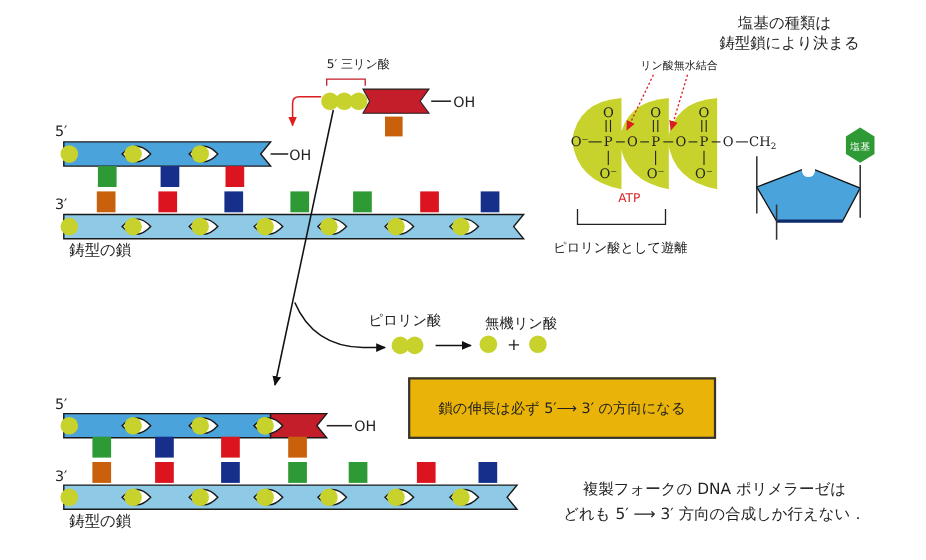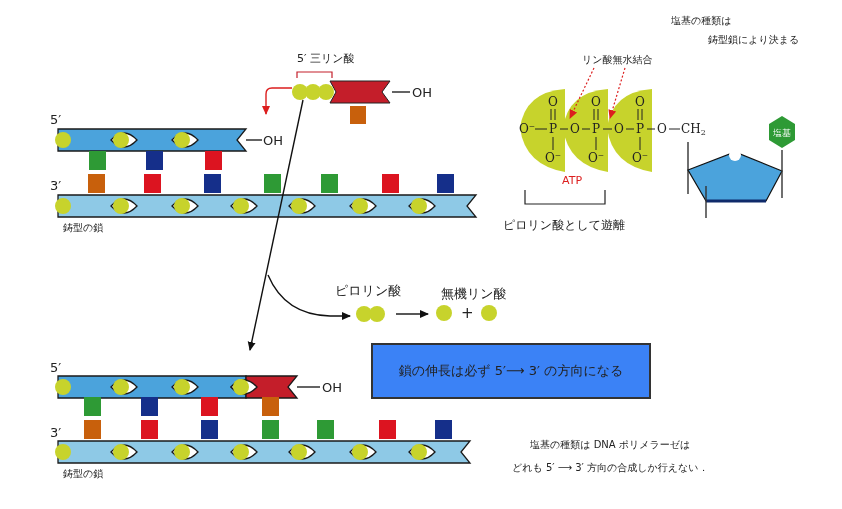--- a/index.html
+++ b/index.html
@@ -1,23 +1,23 @@
 <!DOCTYPE html>
 <html><head>
 <meta charset="utf-8">
 <style>
   html, body { margin: 0; padding: 0; background: #ffffff; }
   body { width: 842px; height: 509px; position: relative; overflow: hidden;
          font-family: "DejaVu Sans", sans-serif; color: #222; }
   svg { position: absolute; left: 0; top: 0; }
   .txt { font-family: "DejaVu Sans", sans-serif; fill: #222; }
   .chem { font-family: "DejaVu Serif", serif; fill: #222; }
-  .lbl { position: absolute; font-size: 10px; line-height: 18px; white-space: nowrap; color: #222; }
+  .lbl { position: absolute; font-size: 14px; line-height: 18px; white-space: nowrap; color: #222; }
   .note-box { position: absolute; left: 371px; top: 343px; width: 280px; height: 56px;
-              background: #3b82f6; border: 2px solid #333; box-sizing: border-box;
+              background: #eab308; border: 2px solid #333; box-sizing: border-box;
               display: flex; align-items: center; justify-content: center; font-size: 13px; }
 </style>
 </head>
 <body>
 
 <svg id="diagram" width="842" height="509" viewBox="0 0 842 509">
   <defs>
     <marker id="arrBlack" markerWidth="10" markerHeight="10" refX="8" refY="5" orient="auto" markerUnits="userSpaceOnUse">
       <path d="M0,1 L9,5 L0,9 Z" fill="#111"></path>
     </marker>
@@ -202,18 +202,18 @@
         <circle cx="63" cy="452" r="8" fill="#c7d32c"></circle>
       </g>
     <line x1="297" y1="387" x2="320" y2="387" stroke="#222" stroke-width="1.4"></line>
     <text class="txt" x="322" y="392" font-size="13">OH</text>
   </g>
 </svg>
 
 <div class="lbl" style="left:63px; top:219px;">鋳型の鎖</div>
 <div class="lbl" style="left:63px; top:465px;">鋳型の鎖</div>
 <div class="lbl" style="left:671px; top:12px;">塩基の種類は</div>
-<div class="lbl" style="left:708px; top:31px;">鋳型鎖により決まる</div>
+<div class="lbl" style="left:654px; top:31px;">鋳型鎖により決まる</div>
 <div class="note-box">
   <span>鎖の伸長は必ず 5′⟶ 3′ の方向になる</span>
 </div>
-<div class="lbl" style="left:530px; top:436px;">塩基の種類は DNA ポリメラーゼは</div>
+<div class="lbl" style="left:530px; top:436px;">複製フォークの DNA ポリメラーゼは</div>
 <div class="lbl" style="left:512px; top:459px;">どれも 5′ ⟶ 3′ 方向の合成しか行えない．</div>
 
 </body></html>

